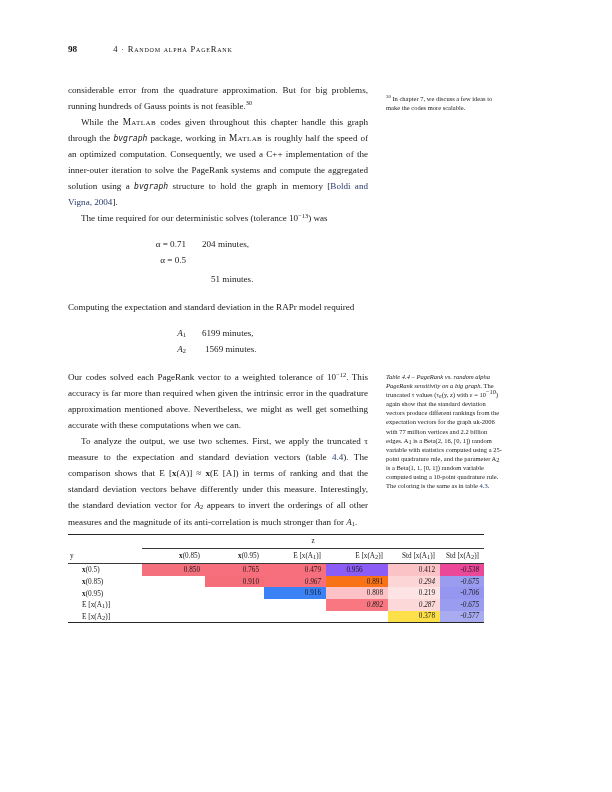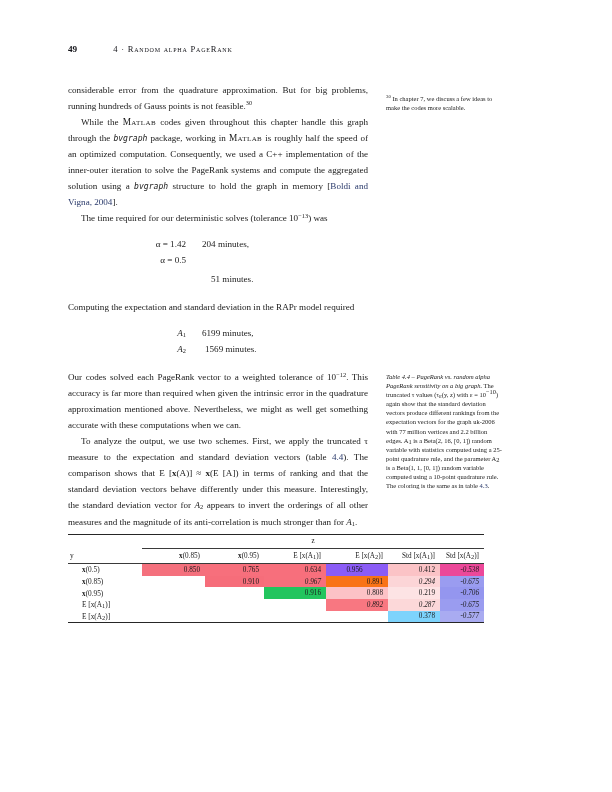--- a/index.html
+++ b/index.html
@@ -200,34 +200,34 @@
   td.num.it {
     font-style: italic;
   }
 </style>
 </head>
 <body>
 
 <div class="page">
 
   <div class="runhead">
-    <span class="folio">49</span><span class="chaptitle">4 · Random alpha PageRank</span>
+    <span class="folio">98</span><span class="chaptitle">4 · Random alpha PageRank</span>
   </div>
 
   <div class="maincol">
 
     <p><span>considerable error from the quadrature approximation. But for big problems,</span> <span>running hundreds of Gauss points is not feasible.</span><sup class="fn">30</sup></p>
 
     <p class="indent"><span>While the </span><span class="sc">Matlab</span><span> codes given throughout this chapter handle this graph through the </span><span class="mono-it">bvgraph</span><span> package, working in </span><span class="sc">Matlab</span><span> is roughly half the speed of an optimized computation. Consequently, we used a C++ implementation of the inner-outer iteration to solve the PageRank systems and compute the aggregated solution using a </span><span class="mono-it">bvgraph</span><span> structure to hold the graph in memory [</span><span class="lnk">Boldi and Vigna, 2004</span><span>].</span></p>
 
     <p class="indent" style="margin-top:0;"><span>The time required for our deterministic solves (tolerance 10</span><sup class="s">−13</sup><span>) was</span></p>
 
     <div class="display">
       <div class="row">
-        <span class="lhs">α = 1.42</span>
+        <span class="lhs">α = 0.71</span>
         <span class="rhs">204 minutes,</span>
       </div>
       <div class="row">
         <span class="lhs">α = 0.5</span>
         <span class="rhs" style="text-indent:9px;margin-top:19px;"><span>51 minutes.</span></span>
       </div>
     </div>
 
     <p><span>Computing the expectation and standard deviation in the RAPr model required</span></p>
 
@@ -280,58 +280,58 @@
           <th class="colhead"><span>E [x(A</span><sub class="s">2</sub><span>)]</span></th>
           <th class="colhead"><span>Std [x(A</span><sub class="s">1</sub><span>)]</span></th>
           <th class="colhead"><span>Std [x(A</span><sub class="s">2</sub><span>)]</span></th>
         </tr>
       </thead>
       <tbody id="table-body">
           <tr>
             <td class="stub"><span class="vecb">x</span><span>(0.5)</span></td>
             <td class="num" style="background: rgb(244, 112, 125);">0.850</td>
             <td class="num" style="background: rgb(247, 111, 124);">0.765</td>
-            <td class="num" style="background: rgb(247, 111, 124);">0.634</td>
+            <td class="num" style="background: rgb(247, 111, 124);">0.479</td>
             <td class="num" style="background: #8b5cf6; text-align: center;">0.956</td>
             <td class="num" style="background: rgb(251, 195, 198);">0.412</td>
             <td class="num it" style="background: #ec4899;">-0.538</td>
           </tr>
           <tr>
             <td class="stub"><span class="vecb">x</span><span>(0.85)</span></td>
             <td class="num" style="background: transparent;"></td>
             <td class="num" style="background: rgb(246, 109, 122);">0.910</td>
             <td class="num it" style="background: rgb(247, 111, 124);">0.967</td>
             <td class="num" style="background: #f97316;">0.891</td>
             <td class="num it" style="background: rgb(252, 213, 215);">0.294</td>
             <td class="num it" style="background: rgb(154, 156, 240);">-0.675</td>
           </tr>
           <tr>
             <td class="stub"><span class="vecb">x</span><span>(0.95)</span></td>
             <td class="num" style="background: transparent;"></td>
             <td class="num" style="background: transparent;"></td>
-            <td class="num" style="background: #22c55e;">0.916</td>
+            <td class="num" style="background: #3b82f6;">0.916</td>
             <td class="num" style="background: rgb(252, 194, 198);">0.808</td>
             <td class="num" style="background: rgb(253, 227, 228);">0.219</td>
             <td class="num it" style="background: rgb(148, 150, 239);">-0.706</td>
           </tr>
           <tr>
             <td class="stub"><span class="">E [x(A</span><sub class="s">1</sub><span>)]</span></td>
             <td class="num" style="background: transparent;"></td>
             <td class="num" style="background: transparent;"></td>
             <td class="num" style="background: transparent;"></td>
             <td class="num it" style="background: rgb(248, 119, 129);">0.892</td>
             <td class="num it" style="background: rgb(252, 216, 217);">0.287</td>
             <td class="num it" style="background: rgb(154, 156, 240);">-0.675</td>
           </tr>
           <tr class="rule-bottom">
             <td class="stub"><span class="">E [x(A</span><sub class="s">2</sub><span>)]</span></td>
             <td class="num" style="background: transparent;"></td>
             <td class="num" style="background: transparent;"></td>
             <td class="num" style="background: transparent;"></td>
             <td class="num" style="background: transparent;"></td>
-            <td class="num" style="background: #7dd3fc;">0.378</td>
+            <td class="num" style="background: #fde047;">0.378</td>
             <td class="num it" style="background: rgb(169, 171, 241);">-0.577</td>
           </tr>
         </tbody>
     </table>
   </div>
 
 </div>
 
 </body></html>

